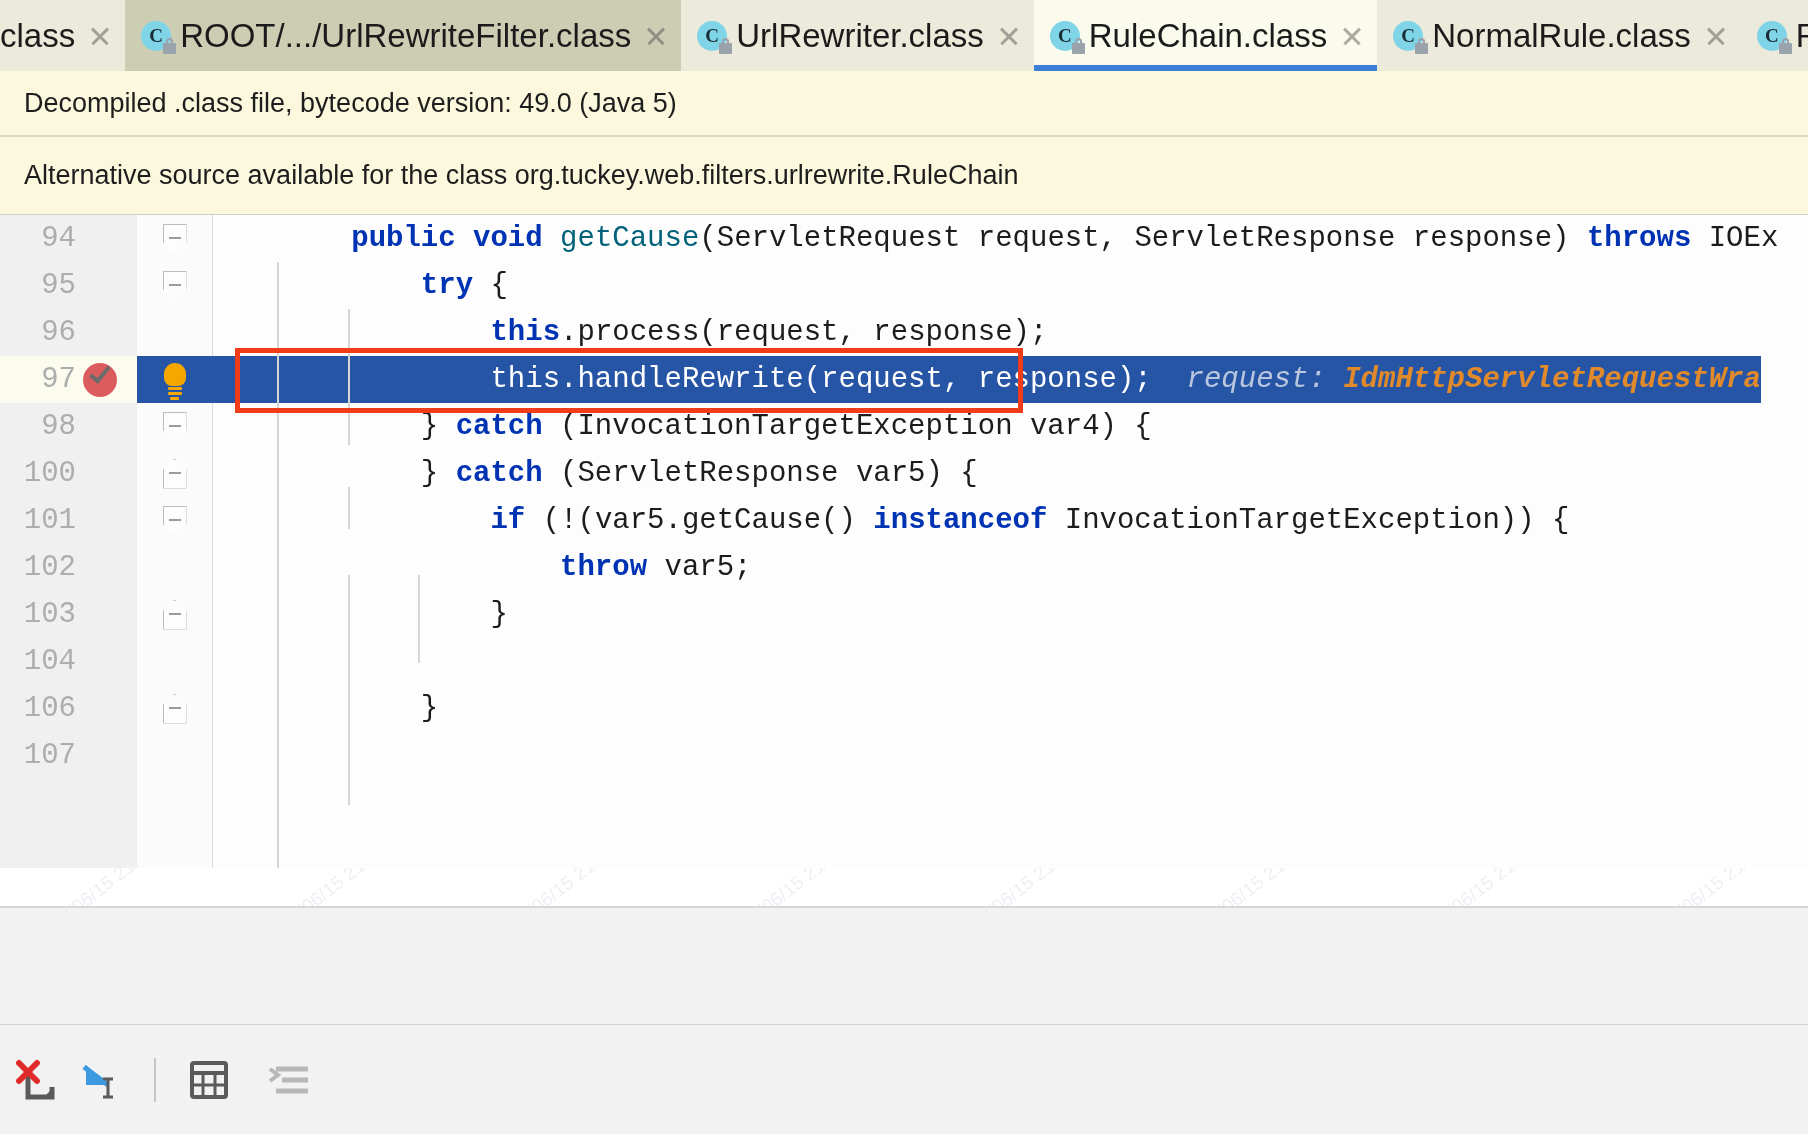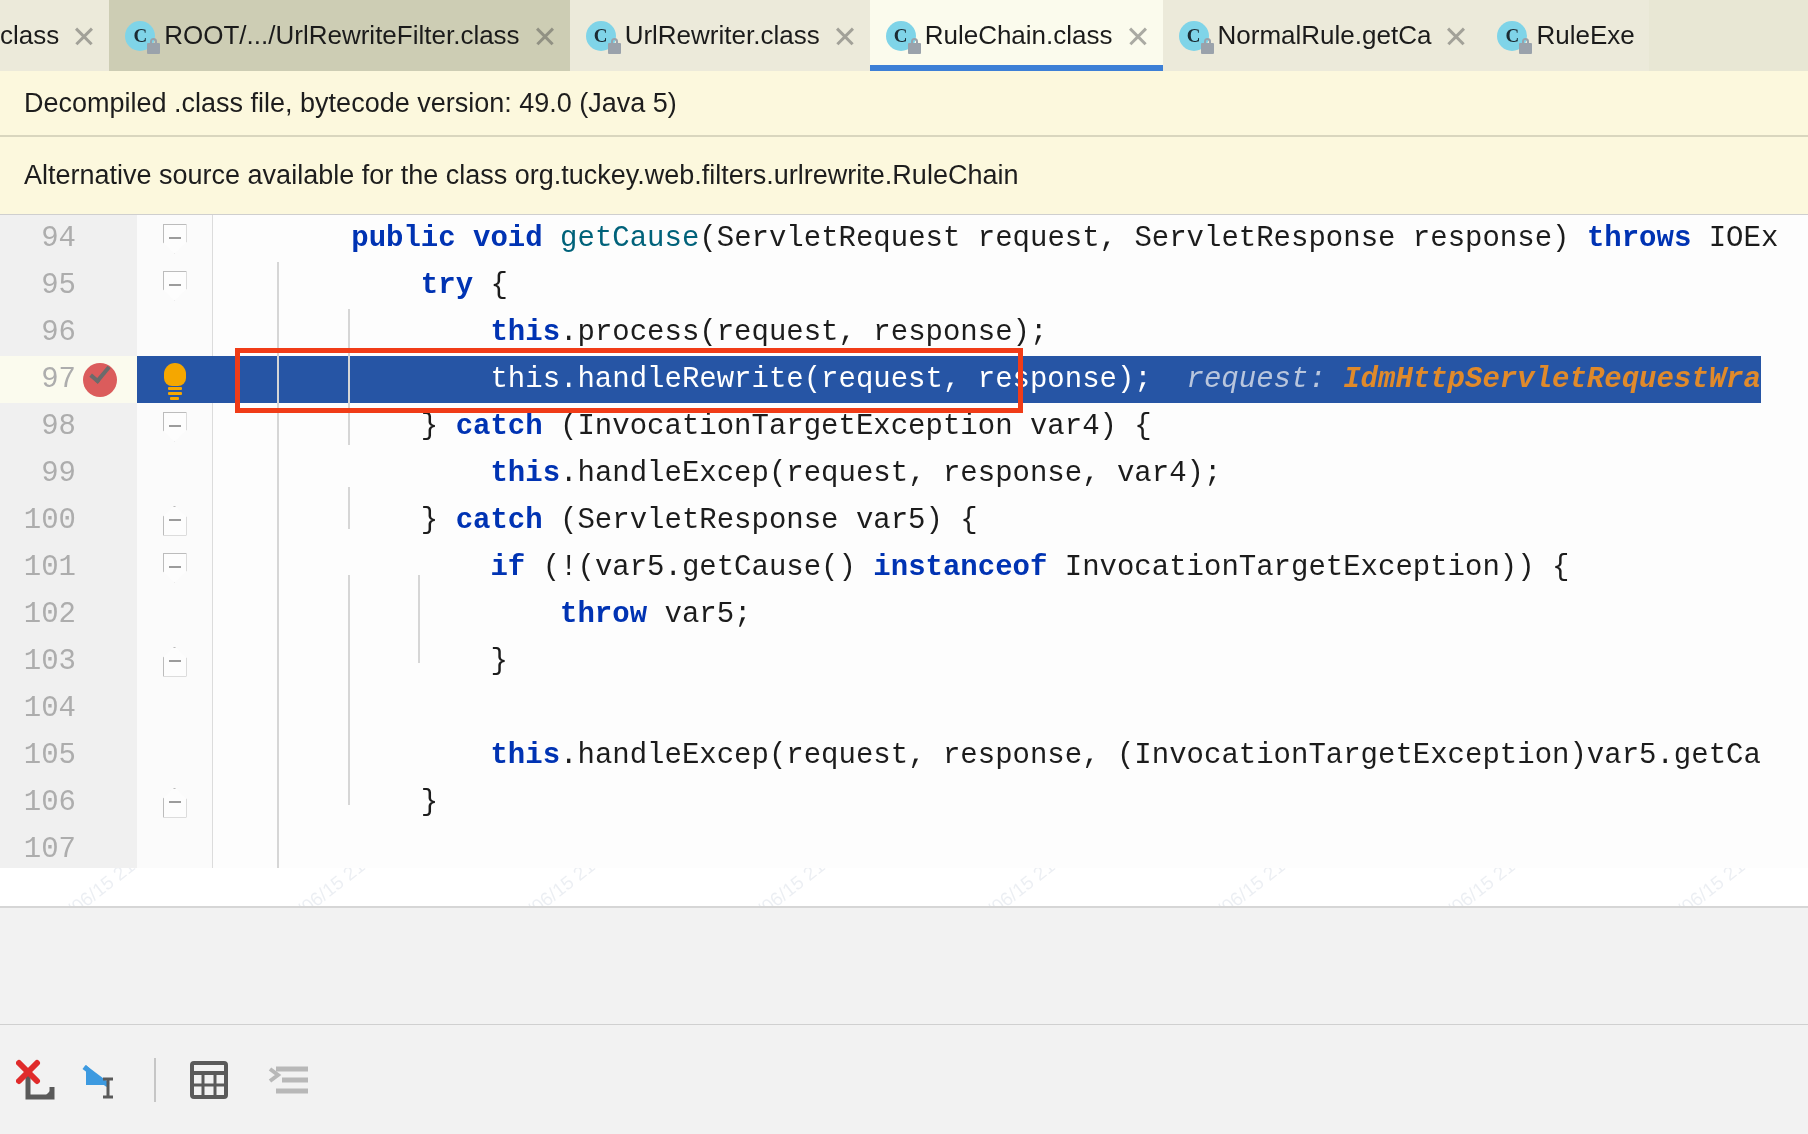--- a/index.html
+++ b/index.html
@@ -93,21 +93,21 @@
     content: "";
     position: absolute;
     left: 3px; top: -5px;
     width: 7px; height: 6px;
     border: 2px solid #9aa2ab;
     border-bottom: none;
     border-radius: 4px 4px 0 0;
     box-sizing: border-box;
   }
   .tab .tlabel {
-    font-size: 26px;
+    font-size: 33px;
     color: #1b1b1b;
     white-space: nowrap;
     font-family: "Liberation Sans", sans-serif;
   }
   .tab .tclose {
     margin-left: 14px;
     width: 22px; height: 22px;
     position: relative;
     flex: 0 0 auto;
     opacity: 0.45;
@@ -393,21 +393,21 @@
   </div>
 
   <div class="tab active">
     <span class="clsicon">C<span class="lock"></span></span>
     <span class="tlabel">RuleChain.class</span>
     <span class="tclose"></span>
   </div>
 
   <div class="tab inactive">
     <span class="clsicon">C<span class="lock"></span></span>
-    <span class="tlabel">NormalRule.getCa</span>
+    <span class="tlabel">NormalRule.class</span>
     <span class="tclose"></span>
   </div>
 
   <div class="tab inactive">
     <span class="clsicon">C<span class="lock"></span></span>
     <span class="tlabel">RuleExe</span>
   </div>
 </div>
 
 <div class="banner banner-1">
@@ -499,29 +499,20 @@
         <span class="fold-minus down">
             <span class="body"></span>
             <span class="bar"></span>
           </span>
       </div>
       <div class="code-cell">
         <span class="code"><span class="plain">            } </span><span class="kw">catch</span><span class="plain"> (InvocationTargetException var4) {</span></span>
       </div>
     </div>
 
-    <div class="row">
-      <div class="lineno-cell">
-        <span class="lineno">99</span>
-      </div>
-      <div class="fold-cell"></div>
-      <div class="code-cell">
-        <span class="code"><span class="plain">                </span><span class="kw">this</span><span class="plain">.handleExcep(request, response, var4);</span></span>
-      </div>
-    </div>
 
     <div class="row">
       <div class="lineno-cell">
         <span class="lineno">100</span>
       </div>
       <div class="fold-cell">
         <span class="fold-minus up">
             <span class="body"></span>
             <span class="bar"></span>
           </span>
@@ -574,29 +565,20 @@
     <div class="row">
       <div class="lineno-cell">
         <span class="lineno">104</span>
       </div>
       <div class="fold-cell"></div>
       <div class="code-cell">
         <span class="code"></span>
       </div>
     </div>
 
-    <div class="row">
-      <div class="lineno-cell">
-        <span class="lineno">105</span>
-      </div>
-      <div class="fold-cell"></div>
-      <div class="code-cell">
-        <span class="code"><span class="plain">                </span><span class="kw">this</span><span class="plain">.handleExcep(request, response, (InvocationTargetException)var5.getCa</span></span>
-      </div>
-    </div>
 
     <div class="row">
       <div class="lineno-cell">
         <span class="lineno">106</span>
       </div>
       <div class="fold-cell">
         <span class="fold-minus up">
             <span class="body"></span>
             <span class="bar"></span>
           </span>

